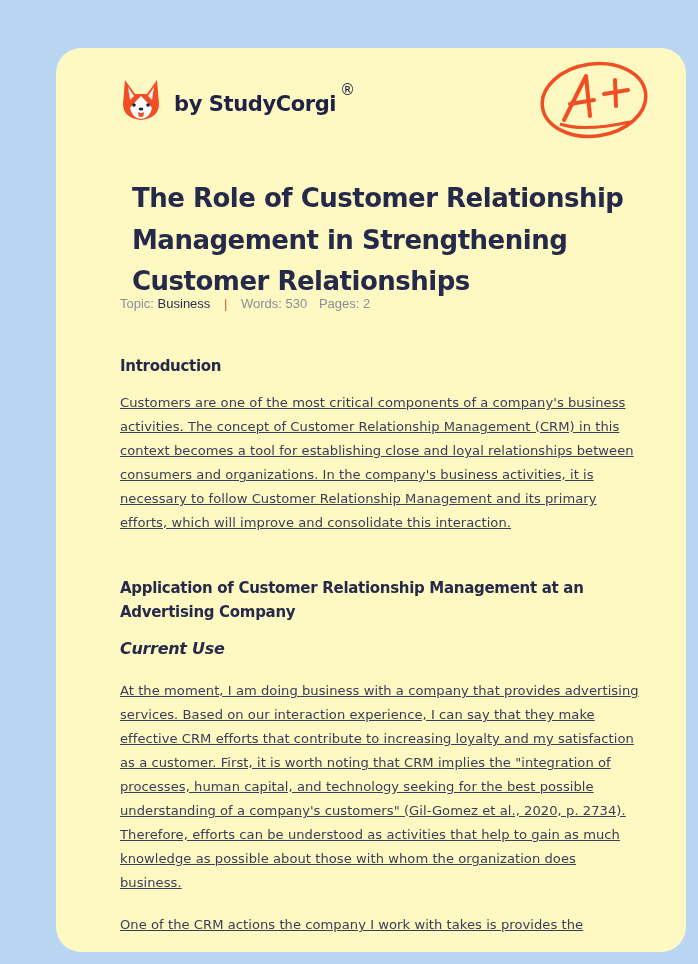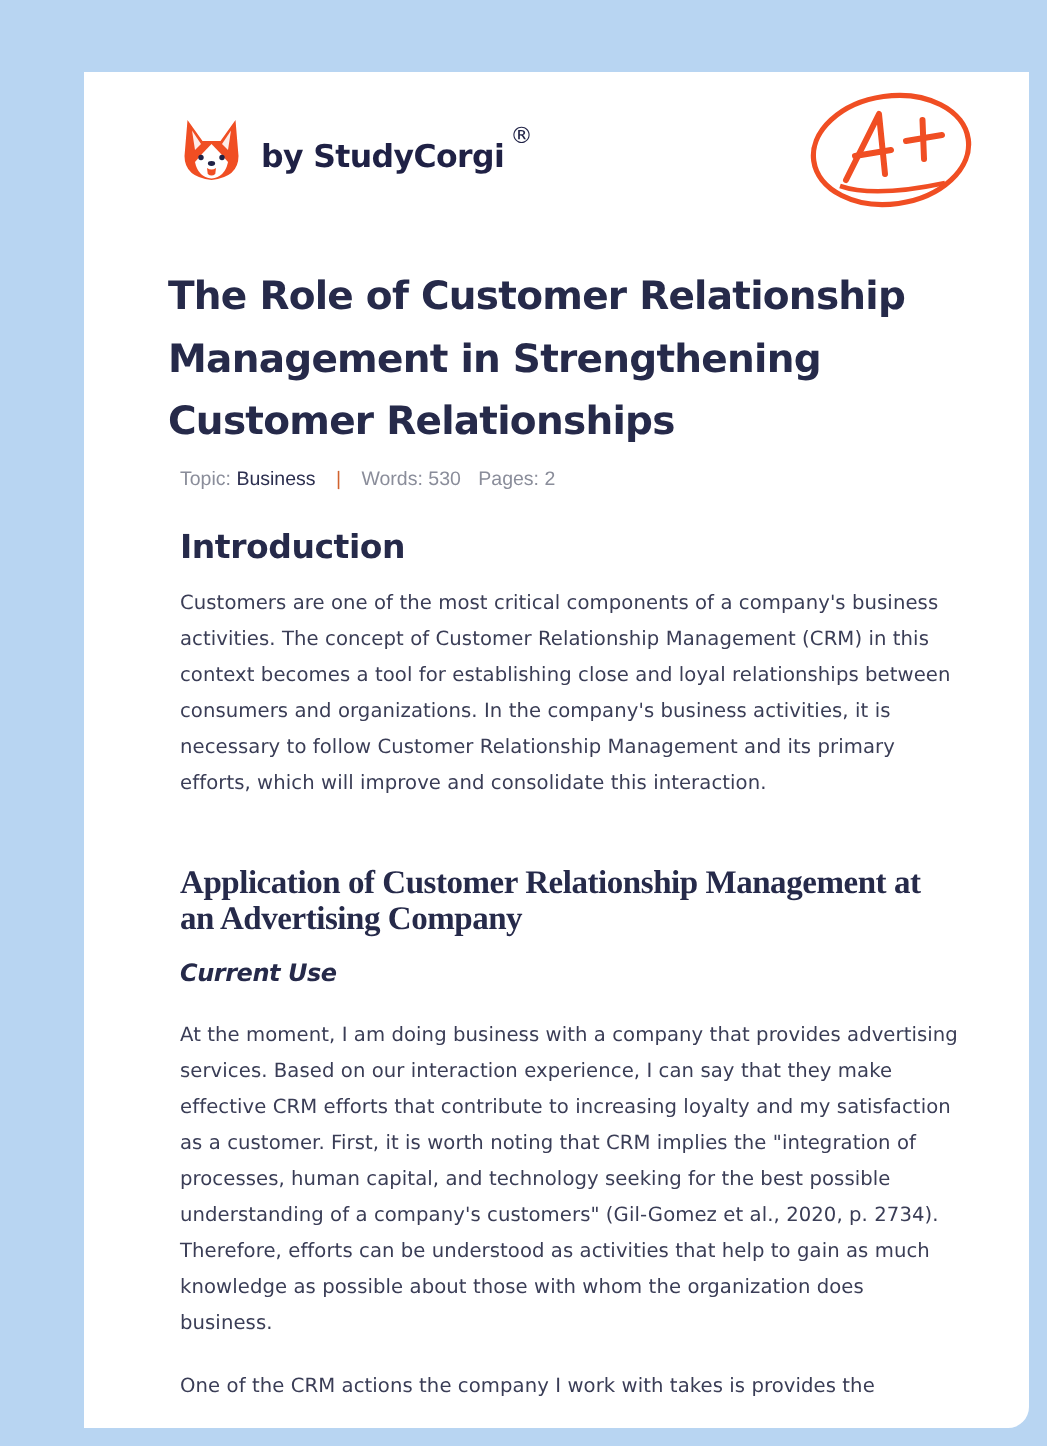--- a/index.html
+++ b/index.html
@@ -5,52 +5,53 @@
     html, body { margin: 0; padding: 0; }
     body {
       width: 698px; height: 964px; overflow: hidden;
       background: #b8d5f2;
       position: relative;
       font-family: "Liberation Sans", sans-serif;
     }
     .page {
       position: absolute; left: 56px; top: 48px;
       width: 630px; height: 904px;
-      background: #ffffff;
+      background: #fef9c3;
       border-bottom-right-radius: 14px;
       overflow: hidden;
+      border-radius: 25px;
     }
     .logo-row { position: absolute; left: 66px; top: 28px; height: 48px; display: flex; align-items: center; }
     .corgi { width: 38px; height: 44px; margin-right: 14px; }
     .brand { font-family: "DejaVu Sans", sans-serif; font-weight: bold; font-size: 21px; color: #1f2145; letter-spacing: -0.4px; margin-top: 8px; }
     .reg { font-family: "DejaVu Sans", sans-serif; font-size: 15px; color: #1f2145; position: relative; top: -10px; margin-left: 4px; }
     .grade { position: absolute; left: 482px; top: 10px; width: 112px; height: 82px; }
     h1 {
-      position: absolute; left: 56px; top: 130px; width: 520px; margin: 0;
+      position: absolute; left: 76px; top: 130px; width: 520px; margin: 0;
       font-family: "DejaVu Sans", sans-serif; font-weight: bold;
       font-size: 26px; line-height: 41.5px; color: #262a4a; letter-spacing: -0.5px;
     }
-    .meta { position: absolute; left: 64px; top: 263px; font-size: 13px; color: #8a8d9a; }
+    .meta { position: absolute; left: 64px; top: 248px; font-size: 13px; color: #8a8d9a; }
     .meta .val { color: #2c2f4f; }
     .meta .sep { color: #d1622e; margin: 0 10px; }
     .meta .gap { margin-left: 8px; }
     h2 {
       position: absolute; left: 64px; margin: 0; width: 520px;
       font-family: "DejaVu Sans", sans-serif; font-weight: bold;
-      font-size: 22px; line-height: 24px; color: #262a4a; letter-spacing: -0.3px;
+      font-size: 15px; line-height: 24px; color: #262a4a; letter-spacing: -0.3px;
     }
     h3 {
       position: absolute; left: 64px; margin: 0;
       font-family: "DejaVu Sans", sans-serif; font-weight: bold;
       font-size: 16px; line-height: 22px; color: #262a4a; letter-spacing: -0.3px; font-style: italic;
     }
     p {
       position: absolute; left: 64px; margin: 0; width: 520px;
       font-family: "DejaVu Sans", sans-serif;
-      font-size: 13.1px; line-height: 24px; color: #3a3d56; letter-spacing: 0.05px;
+      font-size: 13.1px; line-height: 24px; color: #3a3d56; letter-spacing: 0.05px; text-decoration: underline;
     }
   </style>
 </head>
 <body>
 
 <div class="page">
 
   <div class="logo-row">
     <svg class="corgi" viewBox="0 0 38 44">
       <path d="M3 2 L13 16 L25 16 L35 2 L37 26 Q37 40 19 42 Q1 40 1 26 Z" fill="#f04e23"></path>
@@ -83,17 +84,17 @@
     <span class="sep">|</span>
     <span>Words:</span>
     <span>530</span>
     <span class="gap">Pages:</span>
     <span>2</span>
   </div>
 
   <h2 style="top:306px;">Introduction</h2>
   <p style="top:343px;">Customers are one of the most critical components of a company's business activities. The concept of Customer Relationship Management (CRM) in this context becomes a tool for establishing close and loyal relationships between consumers and organizations. In the company's business activities, it is necessary to follow Customer Relationship Management and its primary efforts, which will improve and consolidate this interaction.</p>
 
-  <h2 style="top:528px;font-family:Liberation Serif, serif;">Application of Customer Relationship Management at an Advertising Company</h2>
+  <h2 style="top:528px;">Application of Customer Relationship Management at an Advertising Company</h2>
   <h3 style="top:590px;">Current Use</h3>
   <p style="top:631px;">At the moment, I am doing business with a company that provides advertising services. Based on our interaction experience, I can say that they make effective CRM efforts that contribute to increasing loyalty and my satisfaction as a customer. First, it is worth noting that CRM implies the "integration of processes, human capital, and technology seeking for the best possible understanding of a company's customers" (Gil-Gomez et al., 2020, p. 2734). Therefore, efforts can be understood as activities that help to gain as much knowledge as possible about those with whom the organization does business.</p>
   <p style="top:865px;">One of the CRM actions the company I work with takes is provides the</p>
 </div>
 
 </body></html>

